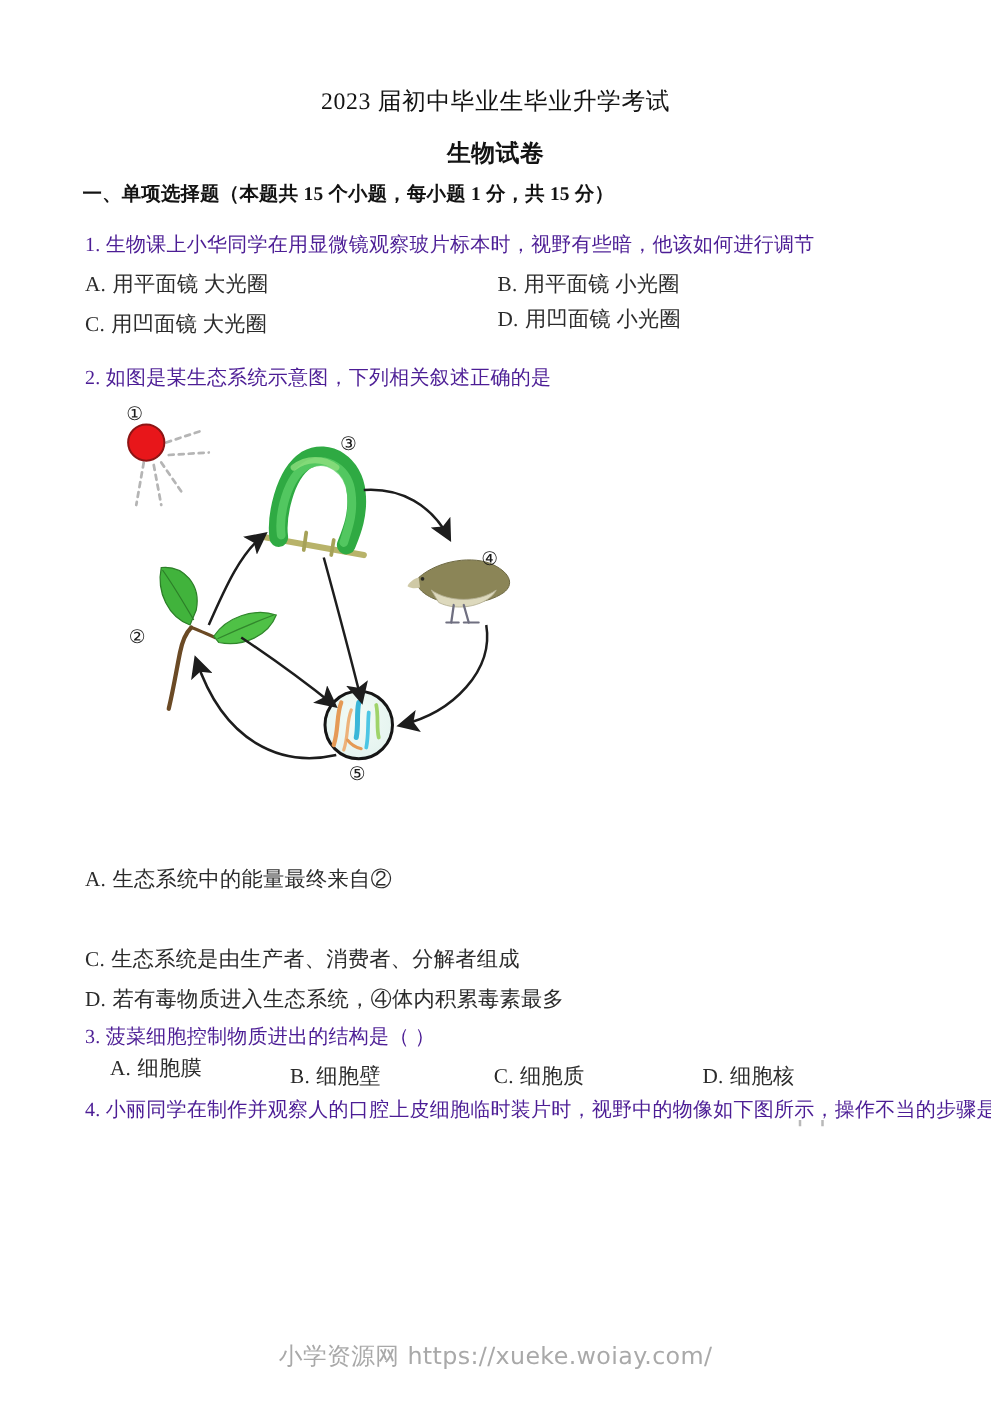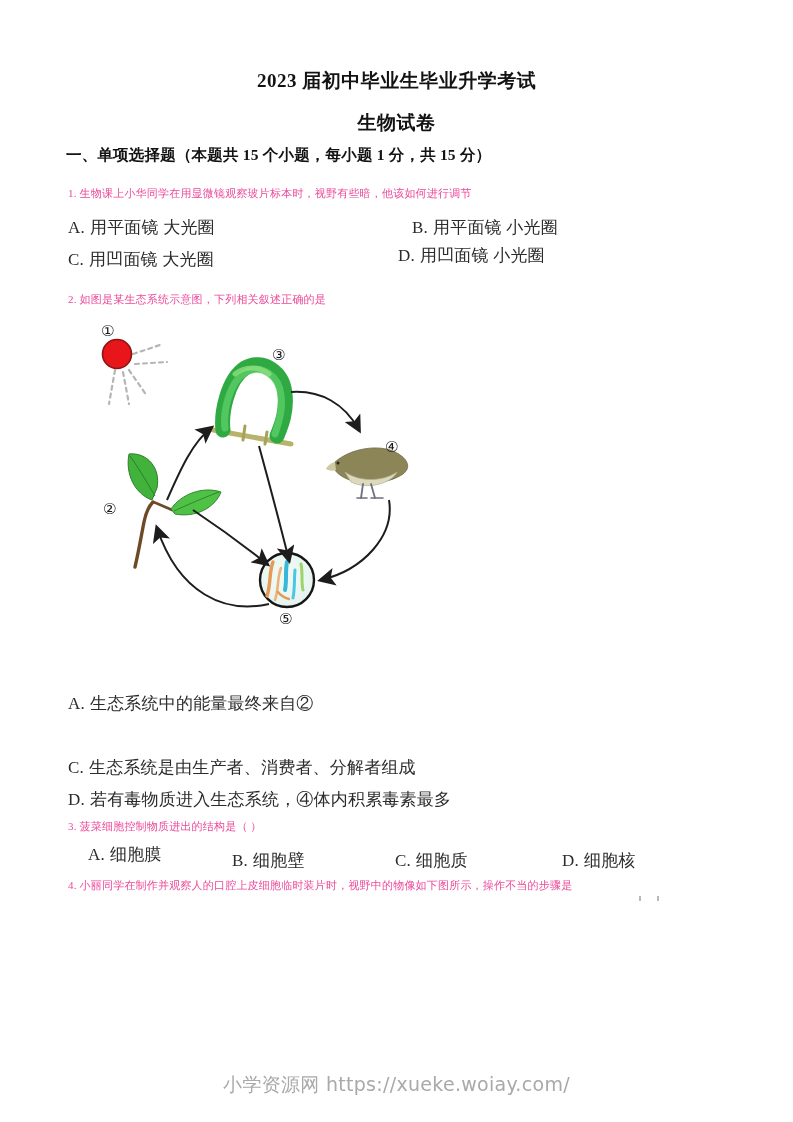--- a/index.html
+++ b/index.html
@@ -19,21 +19,21 @@
     background: #ffffff;
     overflow: hidden;
   }
   .title-main {
     position: absolute;
     left: 0;
     top: 68px;
     width: 793px;
     text-align: center;
     font-size: 19px;
-    font-weight: bold;
+    font-weight: normal;
     letter-spacing: 0.5px;
     color: #131313;
   }
   .title-sub {
     position: absolute;
     left: 0;
     top: 110px;
     width: 793px;
     text-align: center;
     font-size: 19px;
@@ -45,22 +45,22 @@
     position: absolute;
     left: 66px;
     top: 145px;
     font-size: 15.5px;
     font-weight: bold;
     color: #131313;
     letter-spacing: 0.2px;
   }
   .qtext {
     position: absolute;
-    font-size: 11px;
-    color: #ec4899;
+    font-size: 16px;
+    color: #4c1d95;
     letter-spacing: 0.2px;
     white-space: nowrap;
   }
   .opt {
     position: absolute;
     font-size: 17px;
     color: #2b2b2b;
     letter-spacing: 0.2px;
     white-space: nowrap;
   }
@@ -114,21 +114,21 @@
 <div class="page">
 
   <div class="title-main">2023 届初中毕业生毕业升学考试</div>
   <div class="title-sub">生物试卷</div>
   <div class="section-heading">一、单项选择题（本题共 15 个小题，每小题 1 分，共 15 分）</div>
 
   <div class="qtext" style="left:68px; top:186px;">1. 生物课上小华同学在用显微镜观察玻片标本时，视野有些暗，他该如何进行调节</div>
   <div class="opt" style="left:68px; top:216px;">
     <span class="opt-label">A.</span><span>用平面镜  大光圈</span>
   </div>
-  <div class="opt" style="left:412px; top:216px;">
+  <div class="opt" style="left:398px; top:216px;">
     <span class="opt-label">B.</span><span>用平面镜  小光圈</span>
   </div>
   <div class="opt" style="left:68px; top:248px;">
     <span class="opt-label">C.</span><span>用凹面镜  大光圈</span>
   </div>
   <div class="opt" style="left:398px; top:244px;">
     <span class="opt-label">D.</span><span>用凹面镜  小光圈</span>
   </div>
 
   <div class="qtext" style="left:68px; top:273px;margin-top:19px;">2. 如图是某生态系统示意图，下列相关叙述正确的是</div>

